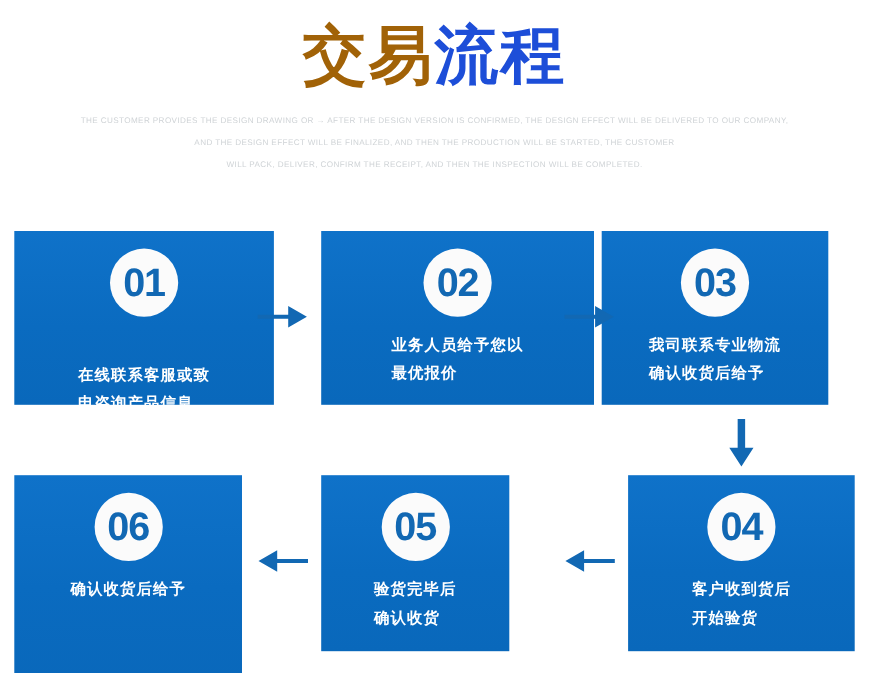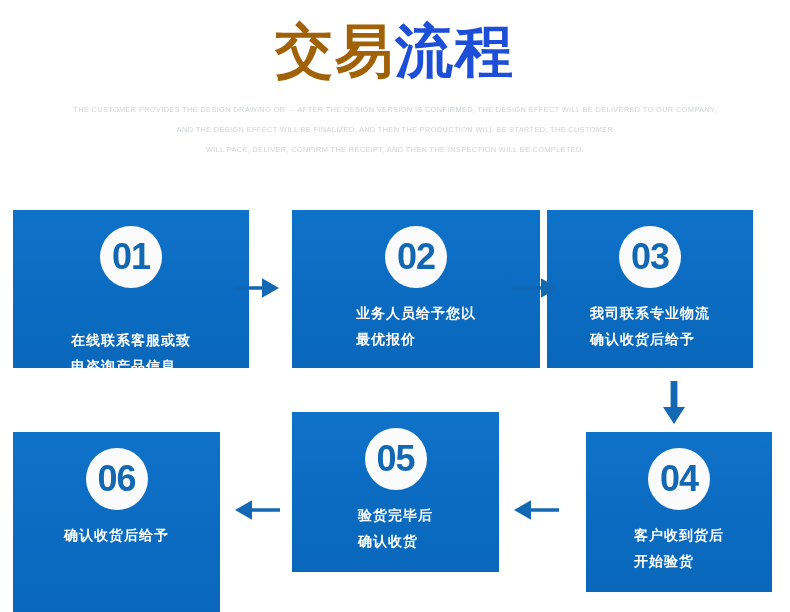--- a/index.html
+++ b/index.html
@@ -95,22 +95,22 @@
     letter-spacing: 1px;
     color: #ffffff;
   }
   .step-text div { white-space: nowrap; }
 
   
   .card-01 { left: 13px;  top: 210px; width: 236px; height: 158px; gap: 27px; }
   .card-02 { left: 292px; top: 210px; width: 248px; height: 158px; }
   .card-03 { left: 547px; top: 210px; width: 206px; height: 158px; }
   
-  .card-04 { left: 586px; top: 432px; width: 186px; height: 160px; }
-  .card-05 { left: 292px; top: 412px; width: 207px; height: 160px; }
+  .card-04 { left: 571px; top: 432px; width: 206px; height: 160px; }
+  .card-05 { left: 292px; top: 432px; width: 171px; height: 160px; }
   .card-06 { left: 13px;  top: 432px; width: 207px; height: 186px; }
 
   
   .arrow {
     position: absolute;
     display: flex;
     align-items: center;
     justify-content: center;
   }
   .arrow svg { display: block; }

